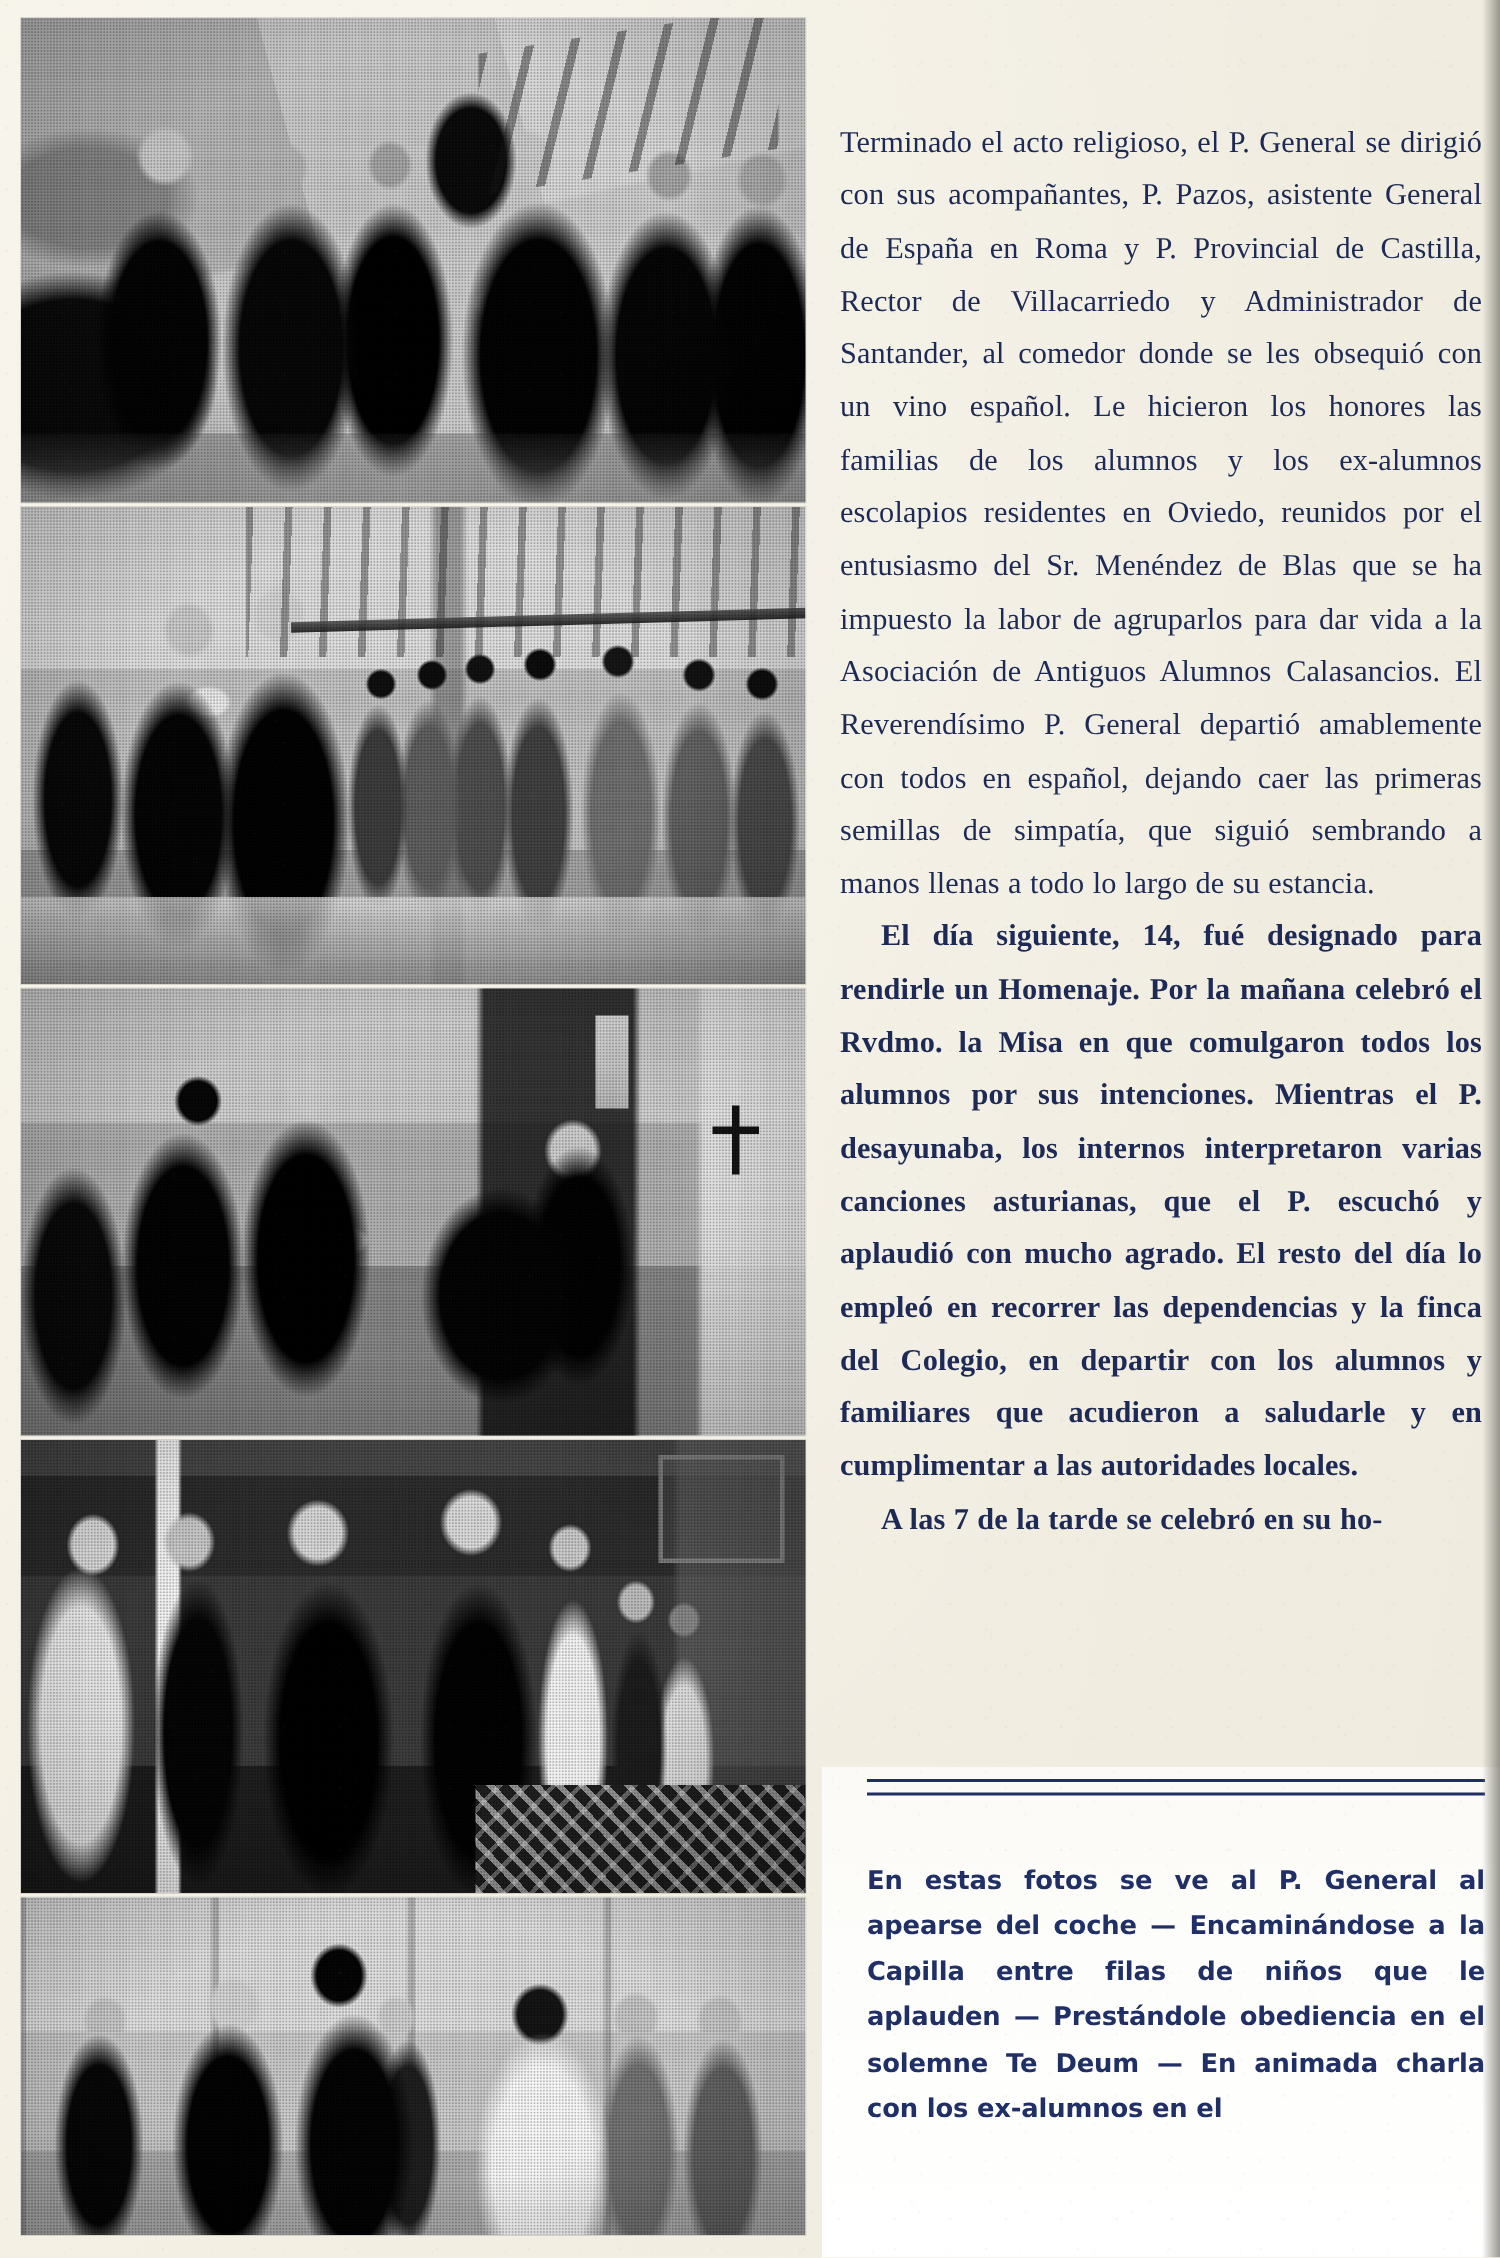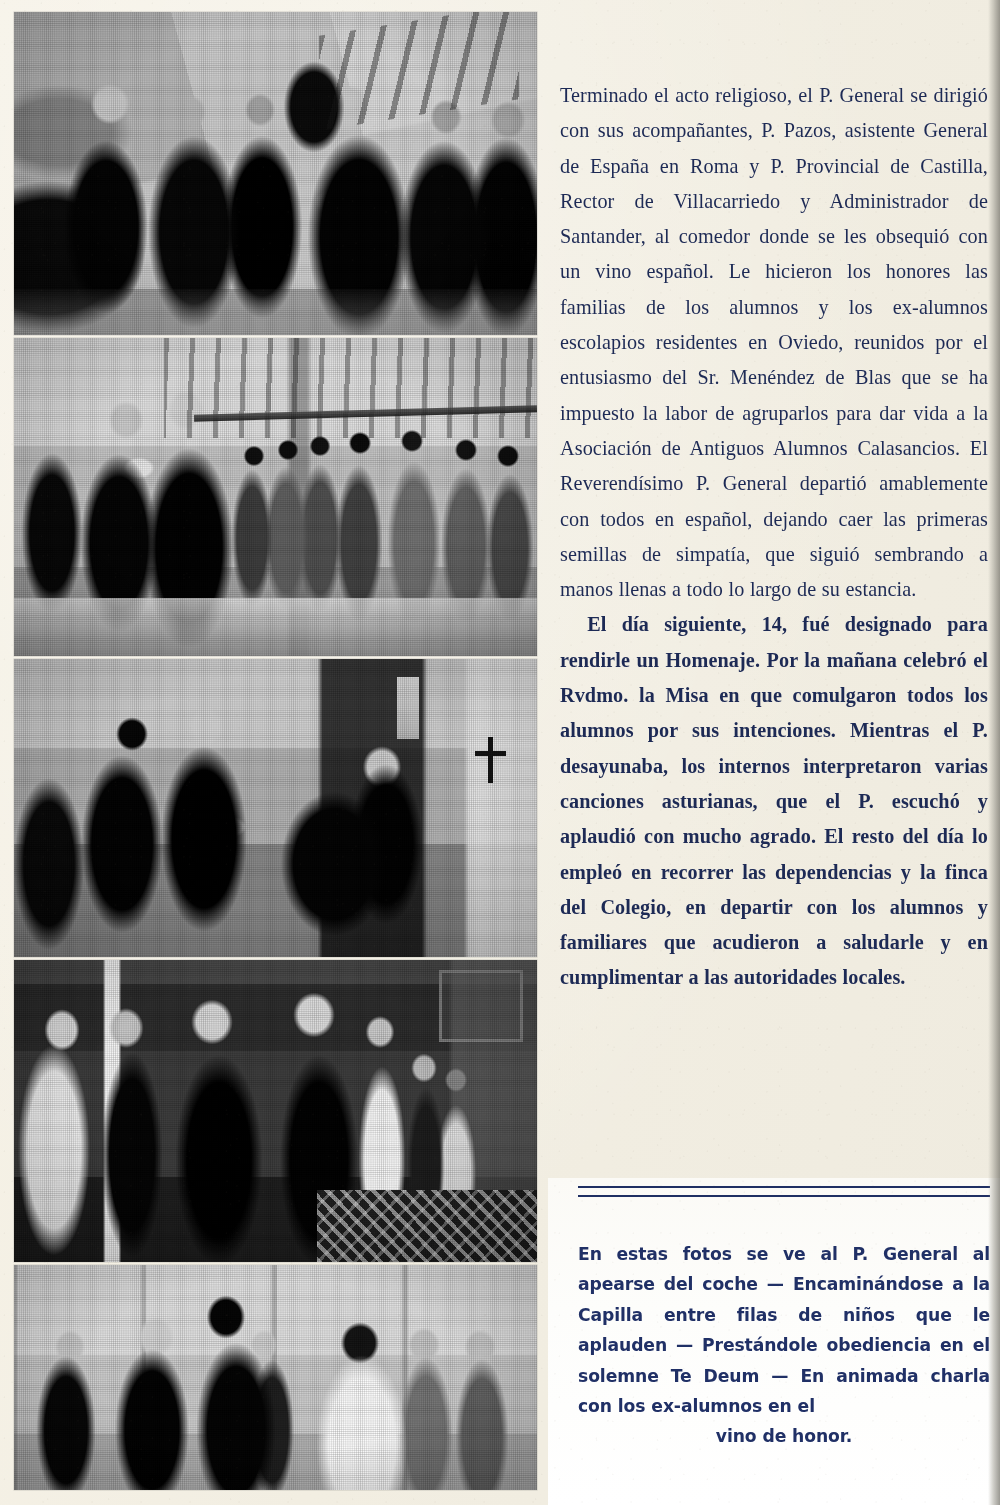--- a/index.html
+++ b/index.html
@@ -286,27 +286,27 @@
       <div class="halftone"></div>
       <div class="vign"></div>
     </div>
 
   </div>
 
   <div id="textcol">
     <div class="bodytext">
       <p>Terminado el acto religioso, el P. General se dirigió con sus acompañantes, P. Pazos, asistente General de España en Roma y P. Provincial de Castilla, Rector de Villacarriedo y Administrador de Santander, al comedor donde se les obsequió con un vino español. Le hicieron los honores las familias de los alumnos y los ex-alumnos escolapios residentes en Oviedo, reunidos por el entusiasmo del Sr. Menéndez de Blas que se ha impuesto la labor de agruparlos para dar vida a la Asociación de Antiguos Alumnos Calasancios. El Reverendísimo P. General departió amablemente con todos en español, dejando caer las primeras semillas de simpatía, que siguió sembrando a manos llenas a todo lo largo de su estancia.</p>
       <p class="indent">El día siguiente, 14, fué designado para rendirle un Homenaje. Por la mañana celebró el Rvdmo. la Misa en que comulgaron todos los alumnos por sus intenciones. Mientras el P. desayunaba, los internos interpretaron varias canciones asturianas, que el P. escuchó y aplaudió con mucho agrado. El resto del día lo empleó en recorrer las dependencias y la finca del Colegio, en departir con los alumnos y familiares que acudieron a saludarle y en cumplimentar a las autoridades locales.</p>
+      <p class="indent">A las 7 de la tarde se celebró en su ho-</p>
     </div>
   </div>
 
   <div id="capblock">
     <div class="rule"></div>
     <div class="rule second"></div>
     <div id="captext">
       <p>En estas fotos se ve al P. General al apearse del coche — Encaminándose a la Capilla entre filas de niños que le aplauden — Prestándole obediencia en el solemne Te Deum — En animada charla con los ex-alumnos en el</p>
-      <span class="last">vino de honor.</span>
     </div>
   </div>
 
   <div id="grain"></div>
   <div id="scanedge"></div>
 </div>
 
 </body></html>

